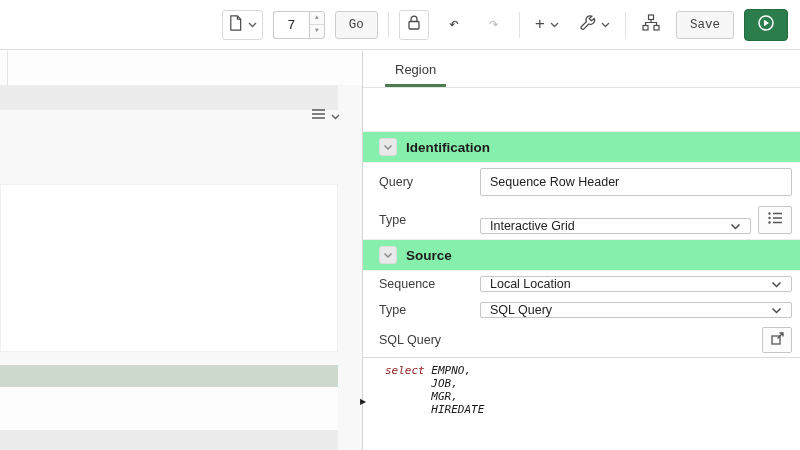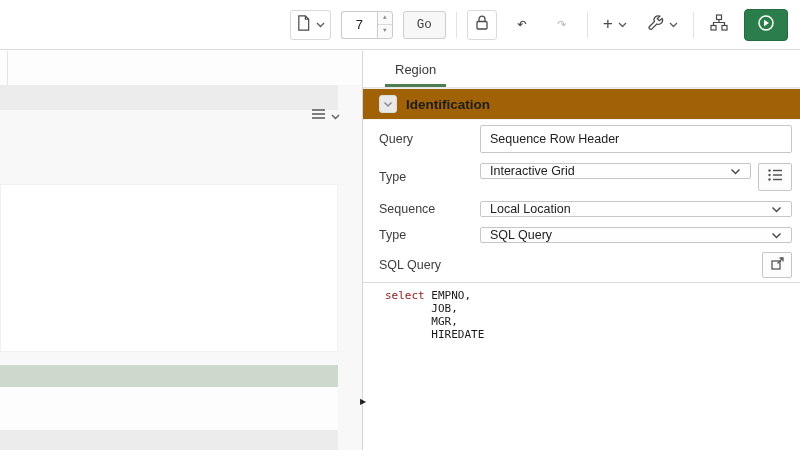--- a/index.html
+++ b/index.html
@@ -39,44 +39,44 @@
   .lp-card { position:absolute; top:133px; left:0; width:338px; height:168px; background:#fff; border:1px solid #f0f0f0; }
   .lp-green { position:absolute; top:314px; left:0; width:338px; height:22px; background:#ccd9cc; }
   .lp-white2 { position:absolute; top:336px; left:0; width:338px; height:43px; background:#fdfdfd; }
   .lp-bar2 { position:absolute; top:379px; left:0; width:338px; height:20px; background:#ececec; }
 
   
   .splitter { position:absolute; top:51px; left:362px; width:1px; bottom:0; background:#d5d5d5; z-index:2; }
   .splitter-handle { position:absolute; left:357px; top:390px; width:12px; height:22px; display:flex; align-items:center; justify-content:center; font-size:8px; color:#1f1f1f; z-index:3; }
 
   
-  .prop-pane { position:absolute; top:51px; left:363px; right:0; bottom:0; background:#fff; display:flex; flex-direction:column; }
+  .prop-pane { position:absolute; top:51px; left:363px; right:0; bottom:0; background:#fff; display:flex; flex-direction:column;gap:43px; }
   .pp-tabs { height:37px; border-bottom:1px solid #e4e4e4; display:flex; align-items:stretch; flex:none; }
   .pp-tab { margin-left:22px; padding:0 10px; display:flex; align-items:center; font-size:13px; color:#3a3a3a; position:relative; }
   .tab-underline { position:absolute; left:0; right:0; bottom:0; height:3px; background:#4c7d50; }
   .pp-filter-row { display:flex; align-items:center; padding:8px 8px 8px 16px; gap:6px; flex:none; }
   .filter-box { flex:1; display:flex; align-items:center; height:30px; border:1px solid #cfcfcf; border-radius:3px; background:#fcfcfc; padding:0 9px; gap:7px; }
   .filter-box input { border:none; outline:none; background:transparent; flex:1; font-size:12.5px; color:#333; font-family:inherit; }
   .filter-box input::placeholder { color:#8e8e8e; }
   .goto-btn { width:46px; height:30px; gap:5px; color:#555; }
   .pp-body { flex:1; overflow:hidden; display:flex; flex-direction:column; }
-  .section-header { height:32px; background:#a16207; border-top:1px solid #ededed; border-bottom:1px solid #f3f3f3; display:flex; align-items:center; gap:9px; padding:0 16px; flex:none; }
+  .section-header { height:32px; background:#86efac; border-top:1px solid #ededed; border-bottom:1px solid #f3f3f3; display:flex; align-items:center; gap:9px; padding:0 16px; flex:none; }
   .collapse-btn { width:18px; height:18px; background:#e9e9e9; border:1px solid #dcdcdc; border-radius:3px; flex:none; }
   .section-title { font-size:13.5px; font-weight:bold; color:#1c1c1c; }
   .field-row { display:flex; align-items:center; padding:0 8px 0 16px; margin:5px 0; flex:none; }
   .field-row label { width:101px; font-size:12.5px; color:#3d3d3d; flex:none; }
-  .ctrl { flex:1; display:flex; gap:7px; align-items:flex-start;border-radius:9px; }
+  .ctrl { flex:1; display:flex; gap:7px; align-items:flex-end;border-radius:9px; }
   .text-input { flex:1; height:28px; border:1px solid #c6c6c6; border-radius:2px; font-size:12.5px; color:#222; padding:0 9px; background:#fff; font-family:inherit; }
   .select { flex:1; height:16px; border:1px solid #c6c6c6; border-radius:2px; background:#fefefe; display:flex; align-items:center; justify-content:space-between; padding:0 9px; font-size:12.5px; color:#222; }
   .sq-btn { width:34px; height:28px; border:1px solid #c6c6c6; border-radius:2px; background:#fcfcfc; flex:none; }
   .sql-label-row { display:flex; align-items:center; justify-content:space-between; padding:4px 8px 4px 16px; flex:none; }
   .sql-label-row .lbl { font-size:12.5px; color:#3d3d3d; }
   .open-btn { width:30px; height:26px; border:1px solid #c6c6c6; border-radius:2px; background:#fcfcfc; }
   .code-editor { flex:1; border-top:1px solid #dadada; background:#fff; padding:6px 0 0 22px; font-family:"DejaVu Sans Mono", monospace; font-size:11px; line-height:13px; color:#1b1b1b; overflow:hidden; }
-  .code-editor pre { margin:0; white-space:pre; font-family:inherit; }
+  .code-editor pre { margin:0; white-space:pre; font-family:inherit;font-style:italic; }
   .kw { color:#8b1a1a; }
 </style>
 </head>
 <body>
 
 <div class="toolbar">
 
   <button class="icon-btn bordered">
     <span>
       <svg width="15" height="18" viewBox="0 0 16 18">
@@ -153,20 +153,21 @@
     <span>
       <svg width="18" height="17" viewBox="0 0 18 17">
           <rect x="6.5" y="1" width="5" height="4.5" fill="none" stroke="#4a4a4a" stroke-width="1.2"></rect>
           <rect x="1" y="11.5" width="5" height="4.5" fill="none" stroke="#4a4a4a" stroke-width="1.2"></rect>
           <rect x="12" y="11.5" width="5" height="4.5" fill="none" stroke="#4a4a4a" stroke-width="1.2"></rect>
           <path d="M9 5.5v3M3.5 11.5V8.5h11v3" fill="none" stroke="#4a4a4a" stroke-width="1.2"></path>
         </svg>
     </span>
   </button>
 
+  <button class="tb-btn">Save</button>
 
   <button class="run-btn">
     <span>
       <svg width="18" height="18" viewBox="0 0 18 18">
           <circle cx="9" cy="9" r="7" fill="none" stroke="#fff" stroke-width="1.5"></circle>
           <path d="M7 5.8L12 9l-5 3.2z" fill="#fff"></path>
         </svg>
     </span>
   </button>
 </div>
@@ -245,20 +246,30 @@
                 <circle cx="2.5" cy="2.5" r="1.2" fill="#555"></circle>
                 <circle cx="2.5" cy="7" r="1.2" fill="#555"></circle>
                 <circle cx="2.5" cy="11.5" r="1.2" fill="#555"></circle>
                 <path d="M6 2.5h9M6 7h9M6 11.5h9" stroke="#555" stroke-width="1.4"></path>
               </svg>
           </span>
         </button>
       </div>
     </div>
 
+    <div class="section-header">
+      <button class="collapse-btn">
+        <span>
+          <svg width="10" height="7" viewBox="0 0 10 7">
+              <path d="M1.5 1.5L5 5l3.5-3.5" fill="none" stroke="#8b8b8b" stroke-width="1.5"></path>
+            </svg>
+        </span>
+      </button>
+      <span class="section-title">Source</span>
+    </div>
 
     <div class="field-row">
       <label>Sequence</label>
       <div class="ctrl">
         <div class="select">
           <span>Local Location</span>
           <span>
             <svg width="11" height="7" viewBox="0 0 11 7">
                 <path d="M1.5 1.5l4 4 4-4" fill="none" stroke="#4a4a4a" stroke-width="1.5"></path>
               </svg>

